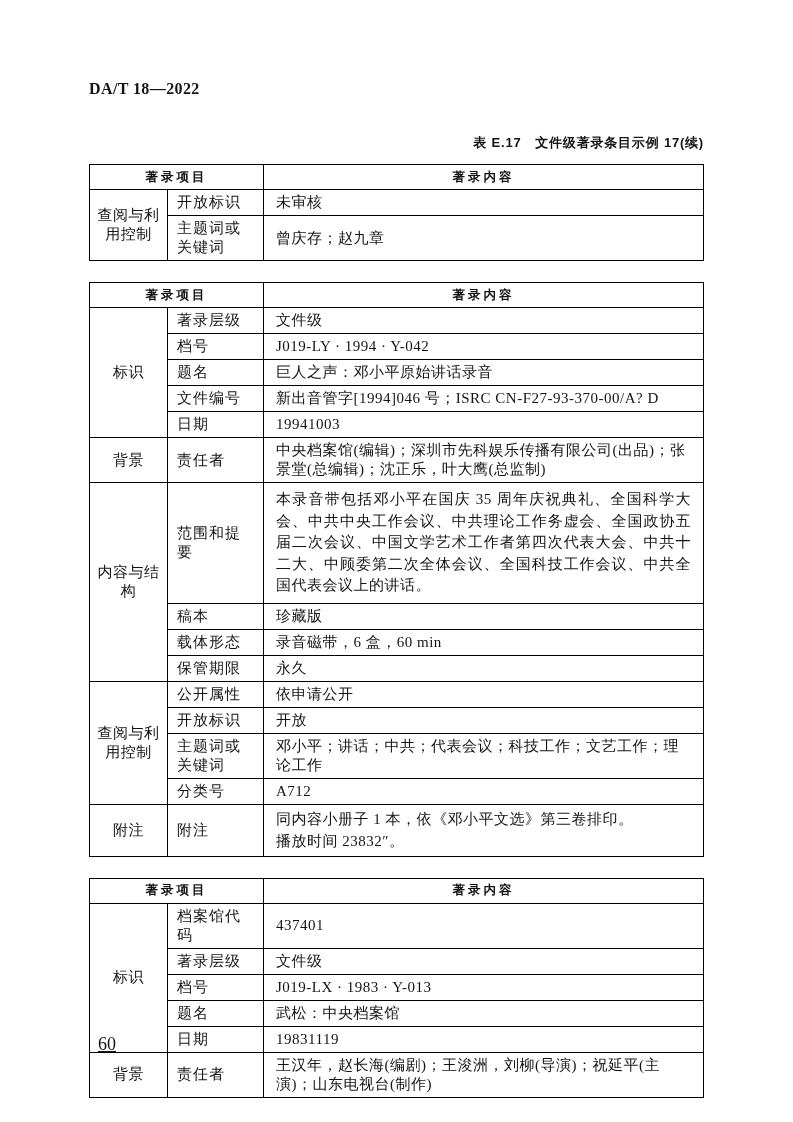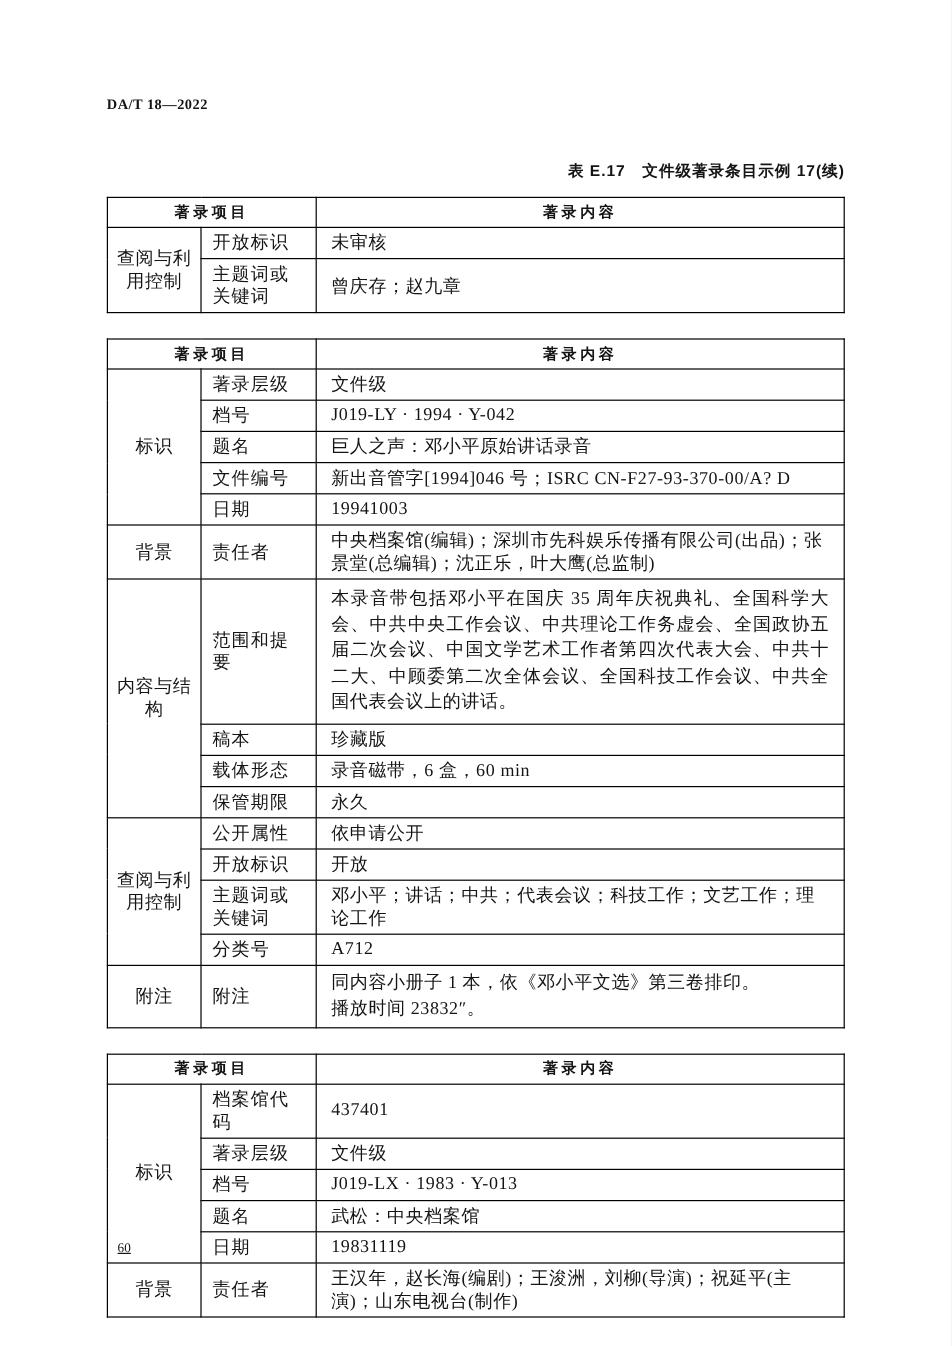--- a/index.html
+++ b/index.html
@@ -8,21 +8,21 @@
     width:793px;height:1122px;
     margin:0 auto;
     background:#ffffff;
     font-family:"Liberation Serif","DejaVu Serif",serif;
     color:#141414;
     overflow:hidden;
     box-sizing:border-box;
   }
   .doc-code{
     position:absolute;left:89px;top:80px;
-    font-weight:bold;font-size:12px;letter-spacing:0.4px;
+    font-weight:bold;font-size:16px;letter-spacing:0.4px;
     font-family:"Liberation Serif","DejaVu Serif",serif;
   }
   .tables-root{
     position:absolute;left:89px;top:134px;width:615px;
   }
   .table-title{
     text-align:right;
     font-weight:bold;
     font-size:13px;
     letter-spacing:0.8px;
@@ -69,21 +69,21 @@
     line-height:21px;
     margin:1px 0;
   }
   td.cell-content.long-text{
     text-align:justify;
     line-height:21.5px;
     padding:6px 12px;
   }
   .page-number{
     position:absolute;left:98px;top:1034px;
-    font-size:11px;
+    font-size:18px;
     text-decoration:underline;
   }
 </style>
 </head>
 <body>
 
 <div class="page">
   <div class="doc-code">DA/T 18—2022</div>
 
   <div class="tables-root" id="tables-root">

